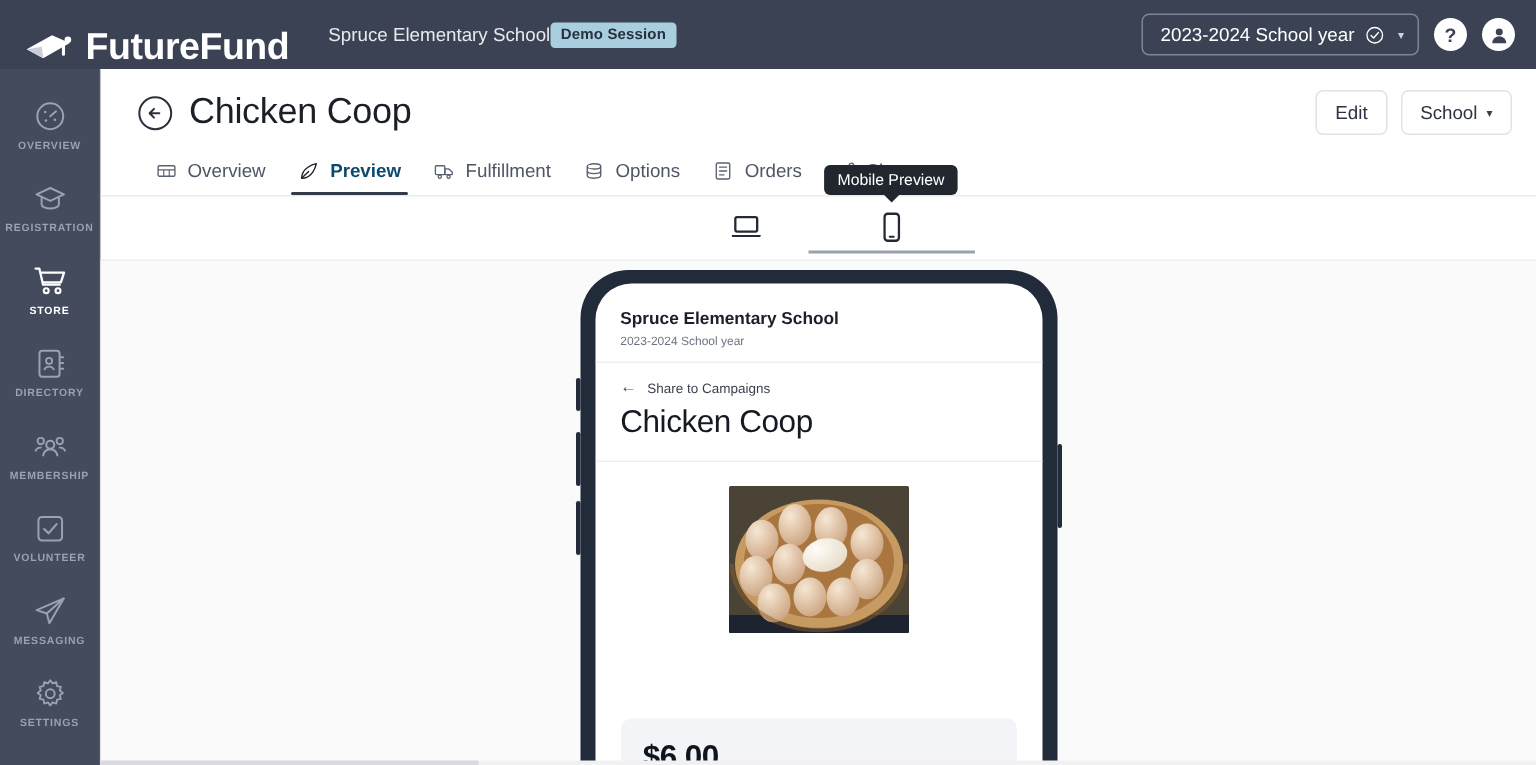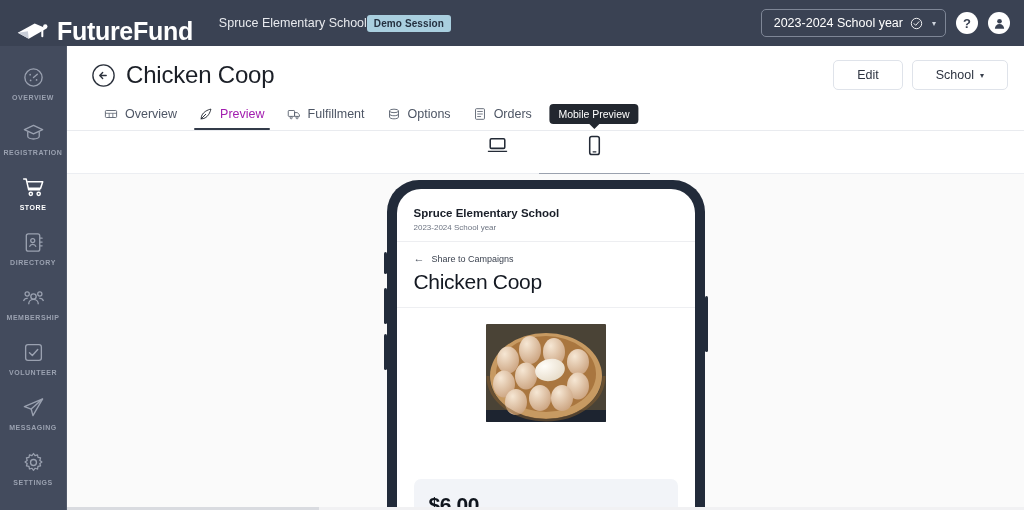--- a/index.html
+++ b/index.html
@@ -69,48 +69,48 @@
 
   
   .main { flex: 1; min-width: 0; background: #fff; display: flex; flex-direction: column; position: relative; }
   .page-head { padding: 14px 16px 0 24px; }
   .title-row { display: flex; align-items: center; }
   .back-btn { width: 25px; height: 25px; margin-right: 10px; flex: none; }
   .page-title { font-size: 24px; font-weight: 400; color: #1b1f27; letter-spacing: -0.2px; }
   .head-actions { margin-left: auto; display: flex; gap: 9px; }
   .btn {
     border: 1px solid #dfe3ea; background: #fff; border-radius: 5px;
-    padding: 7px 23px; font-size: 12.5px; color: #2d3340;
+    padding: 7px 12px; font-size: 12.5px; color: #2d3340;
     display: flex; align-items: center; gap: 6px; white-space: nowrap; text-align: center;
   }
   .btn .caret { font-size: 8px; color: #39404d; }
 
   .tabs { display: flex; gap: 0; margin-top: 12px; padding-left: 2px; position: relative; }
   .tab {
     display: flex; align-items: center; gap: 7px;
     padding: 5px 11px 9px 11px; font-size: 12.5px; color: #4e5665;
     position: relative; white-space: nowrap;
   }
   .tab .ti { width: 14px; height: 14px; display: block; }
-  .tab.active { color: #a21caf; }
+  .tab.active { color: #0c4a6e; font-weight: bold; }
   .tab.active::after {
     content: ""; position: absolute; left: 6px; right: 6px; bottom: 0;
     height: 2.5px; background: #333b49; border-radius: 2px;
   }
   .head-divider { height: 1px; background: #e9ebef; margin-top: 0; }
 
   
   .device-strip {
     position: relative;
     height: 43px;
     display: flex; align-items: center; justify-content: center;
     gap: 70px;
     border-bottom: 1px solid #eceef2;
   }
-  .device-btn { position: relative; padding: 4px 2px 18px 2px; }
+  .device-btn { position: relative; padding: 4px 2px 6px 2px; }
   .device-btn .di { width: 23px; height: 23px; display: block; color: #232a36; }
   .device-btn.active::after {
     content: ""; position: absolute; left: -42px; right: -42px; bottom: 0;
     height: 2px; background: #9aa1ae;
   }
   .tooltip {
     position: absolute;
     background: #22272f; color: #fff;
     font-size: 10.5px; padding: 4px 9px; border-radius: 4px;
     white-space: nowrap; z-index: 20;

